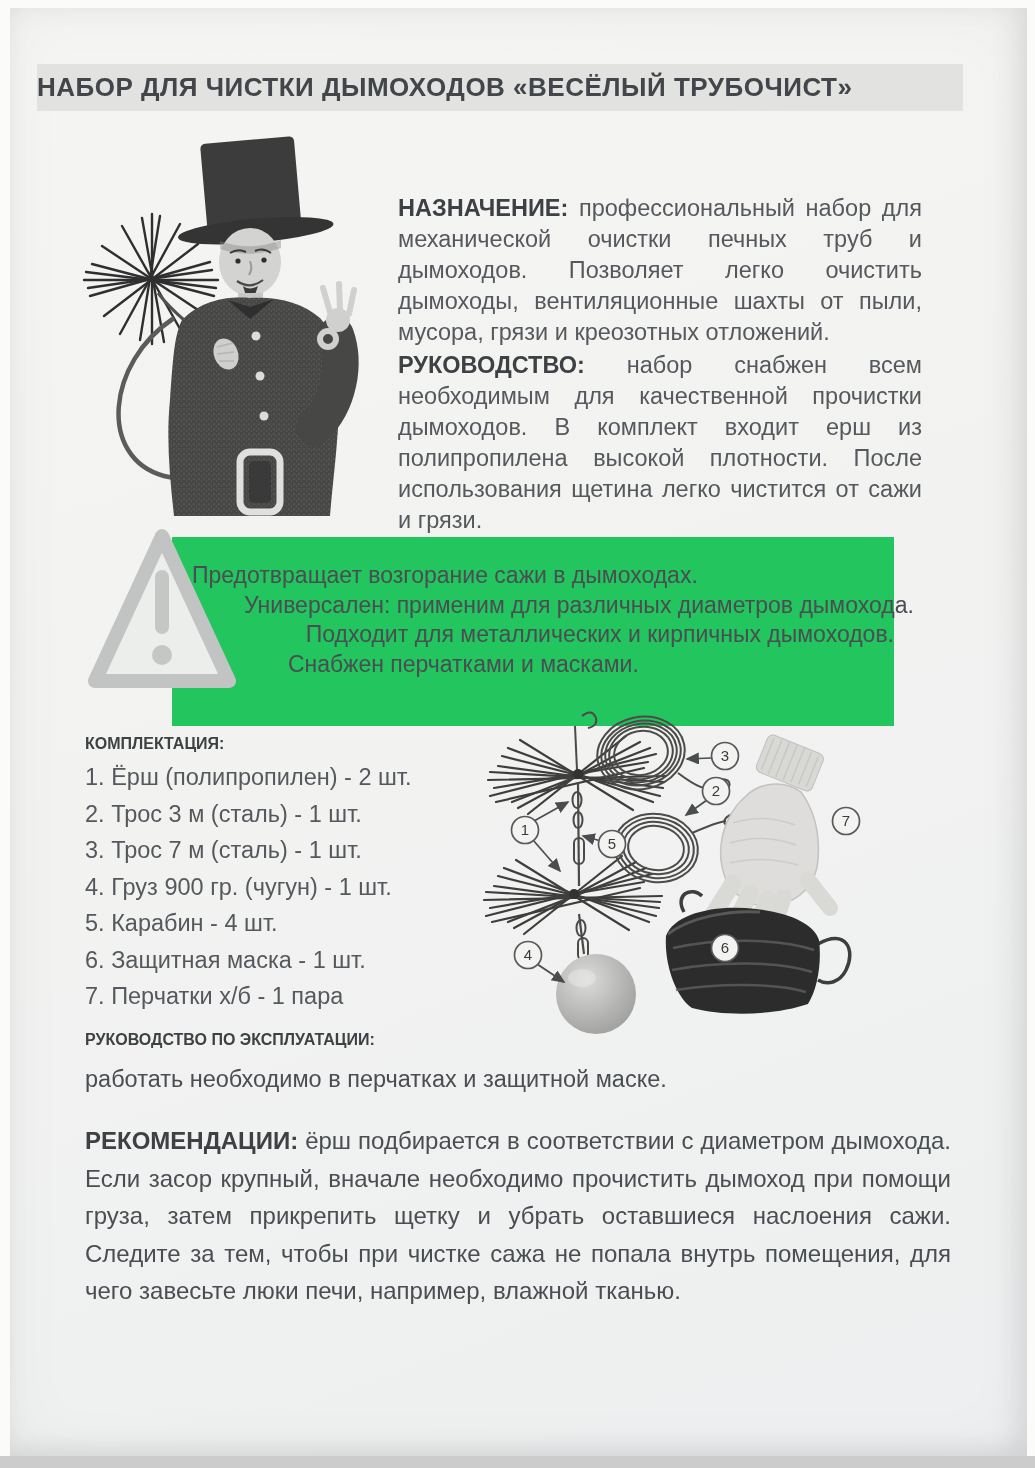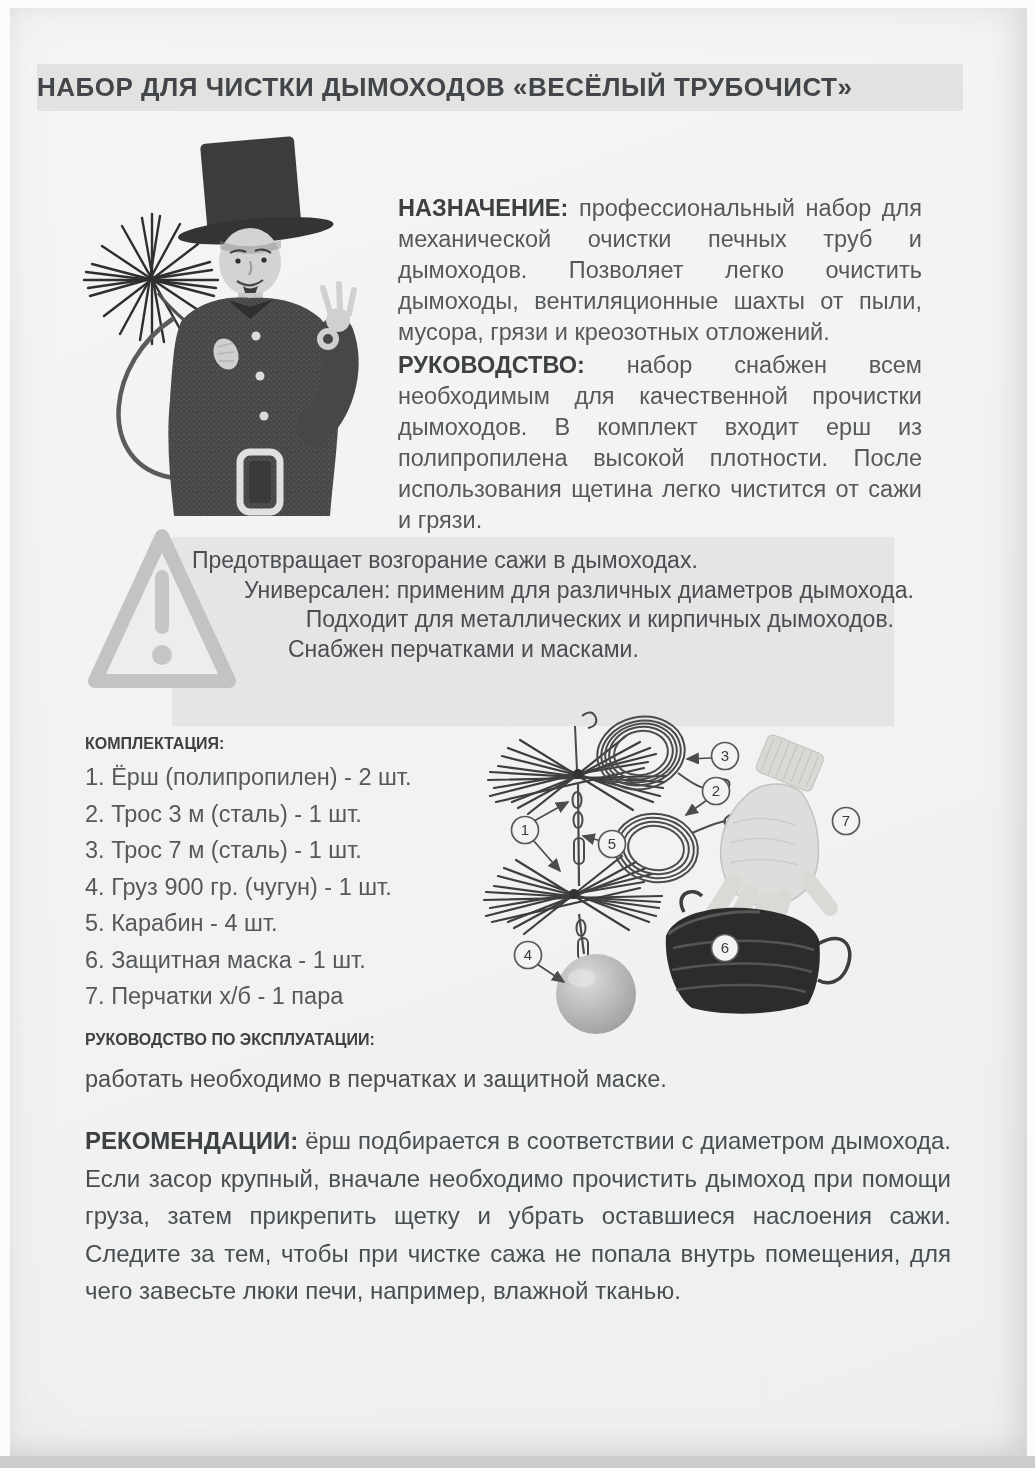--- a/index.html
+++ b/index.html
@@ -17,21 +17,21 @@
 
   .photo{position:absolute;left:78px;top:128px;width:306px;height:392px;}
   .kit-figure{position:absolute;left:478px;top:698px;width:482px;height:348px;}
 
   .para{position:absolute;margin:0;text-align:justify;color:#55585c;}
   .para b{color:#3e4144;}
   .purpose{left:398px;top:170px;width:524px;font-size:23.5px;line-height:31px;margin-top:23px;}
   .application{left:398px;top:350px;width:524px;font-size:23.5px;line-height:31px;}
 
   .warn-band{position:absolute;left:172px;top:537px;width:722px;height:189px;
-             background:#e5e5e5;padding-top:9px;box-sizing:border-box;
+             background:#22c55e;padding-top:24px;box-sizing:border-box;
              font-size:23px;line-height:29.5px;color:#4a4d51;}
   .warn-line{white-space:nowrap;}
   .w0{margin-left:20px;} .w1{margin-left:46px;} .w2{margin-left:72px;}
   .w3{margin-left:94px;text-align:right;} .w4{margin-left:116px;}
   .warn-triangle{position:absolute;left:86px;top:524px;width:152px;height:170px;}
 
   .h{position:absolute;margin:0;font-size:16px;font-weight:bold;color:#3e4144;}
   .contents-h{left:85px;top:735px;}
   .manual-h{left:85px;top:1031px;}
 

